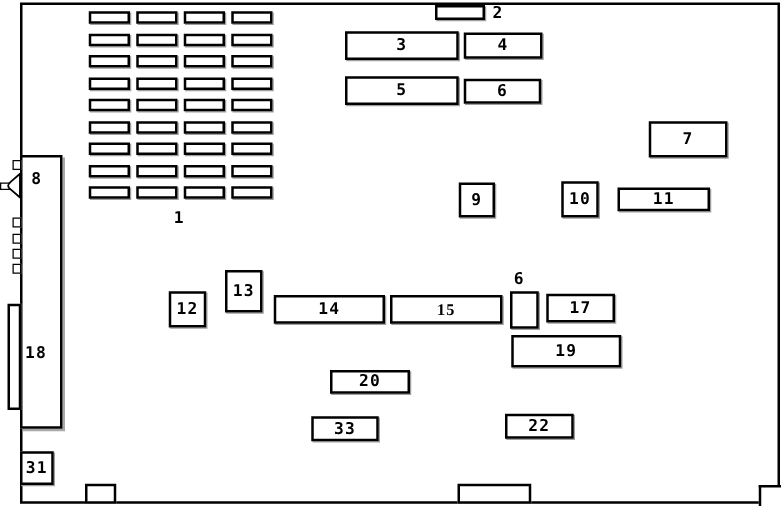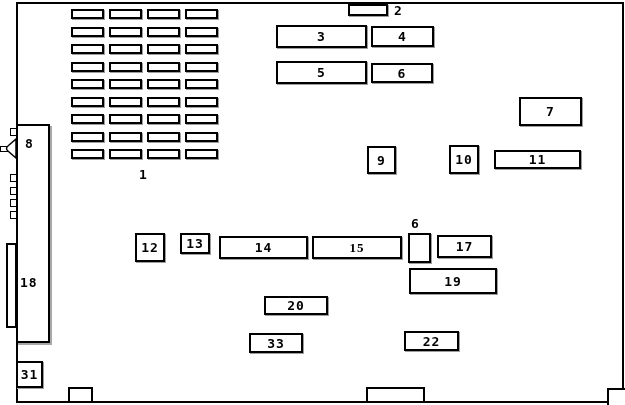--- a/index.html
+++ b/index.html
@@ -125,27 +125,27 @@
       </div>
       <div class="comp" style="left: 519px; top: 97px; width: 63px; height: 29px;">
         <span>7</span>
       </div>
       <div class="comp" style="left: 367px; top: 146px; width: 29px; height: 28px;">
         <span>9</span>
       </div>
       <div class="comp" style="left: 449px; top: 145px; width: 30px; height: 29px;">
         <span>10</span>
       </div>
-      <div class="comp" style="left: 494px; top: 150px; width: 87px; height: 19px; align-items: center;">
+      <div class="comp" style="left: 494px; top: 150px; width: 74px; height: 19px; align-items: center;">
         <span>11</span>
       </div>
       <div class="comp" style="left: 135px; top: 233px; width: 30px; height: 29px;">
         <span>12</span>
       </div>
-      <div class="comp" style="left: 180px; top: 233px; width: 30px; height: 21px;">
+      <div class="comp" style="left: 180px; top: 216px; width: 30px; height: 34px;">
         <span>13</span>
       </div>
       <div class="comp" style="left: 219px; top: 236px; width: 89px; height: 23px; align-items: center;">
         <span>14</span>
       </div>
       <div class="comp" style="left: 312px; top: 236px; width: 90px; height: 23px; font-family: Liberation Serif, serif;">
         <span>15</span>
       </div>
       <div class="outlabel" style="left: 411px; top: 216px;">6</div>
       <div class="comp" style="left: 408px; top: 233px; width: 23px; height: 30px;"></div>

